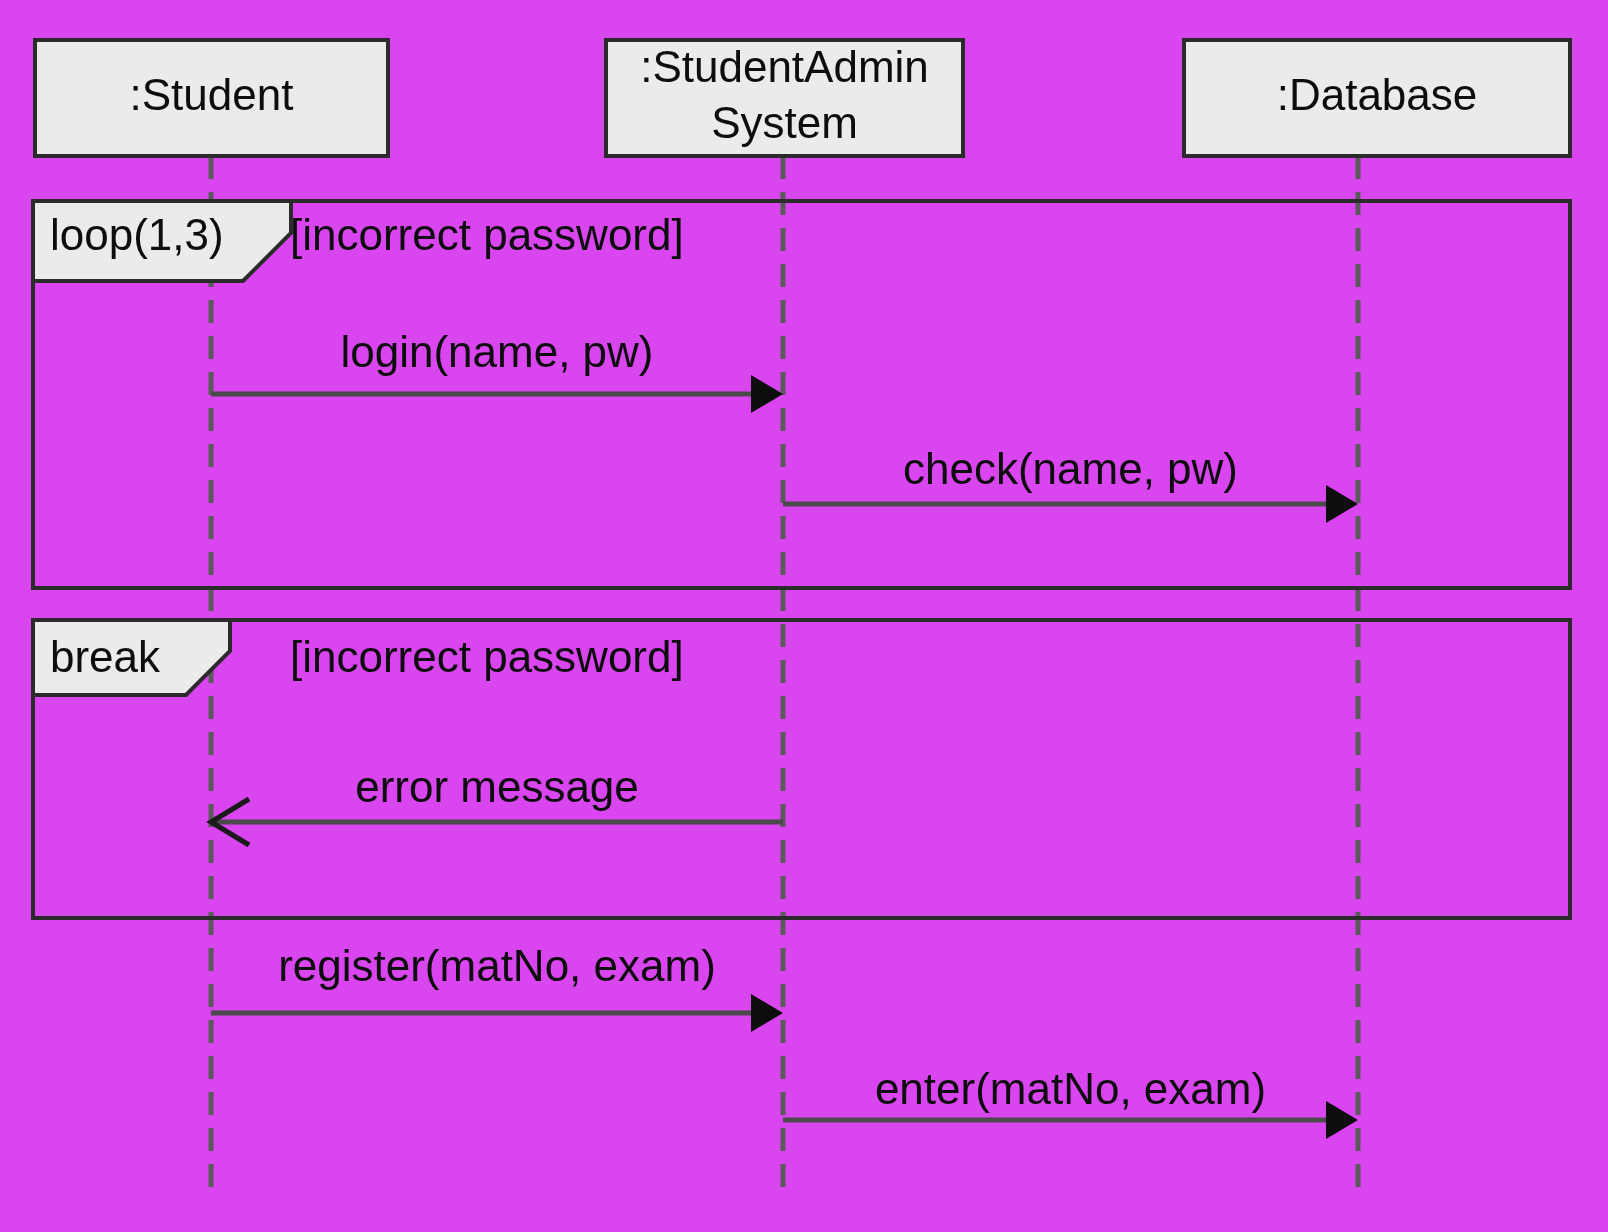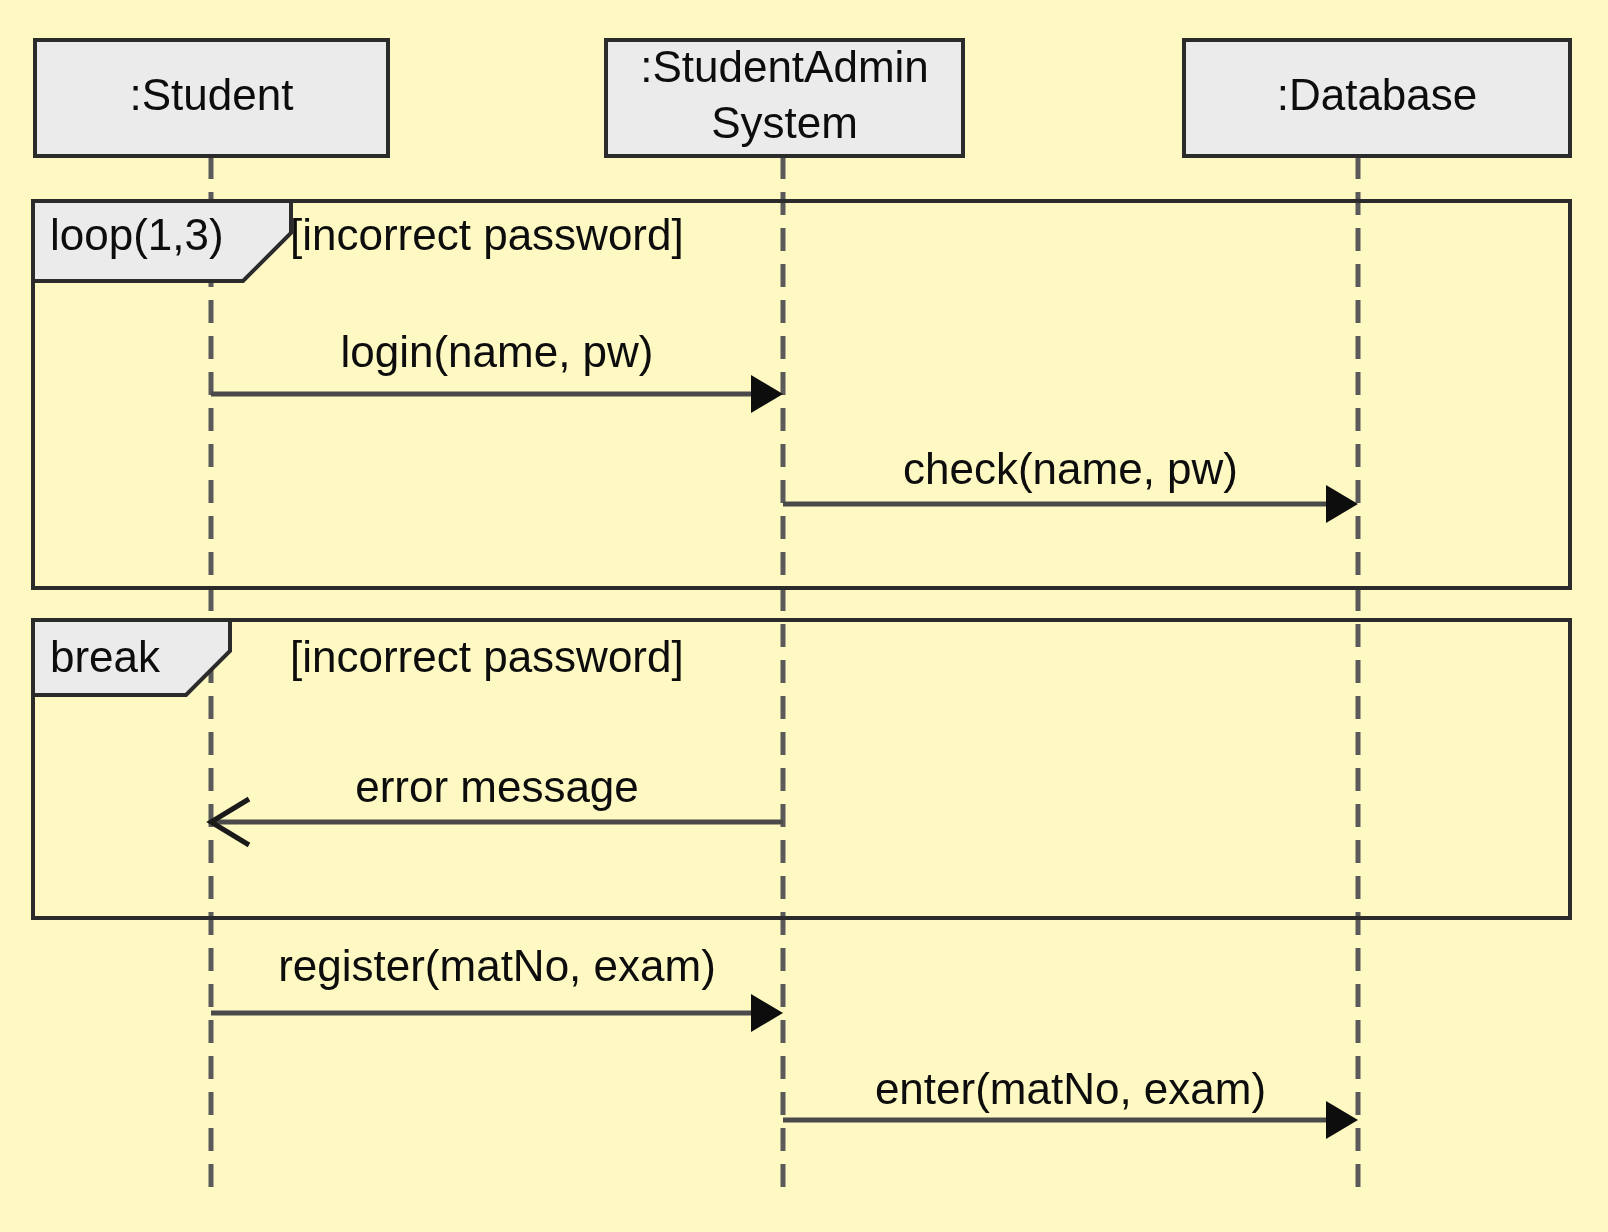--- a/index.html
+++ b/index.html
@@ -7,21 +7,21 @@
     padding: 0;
     background: #ffffff;
   }
   body {
     font-family: "Liberation Sans", sans-serif;
   }
   #diagram-root {
     position: relative;
     width: 1608px;
     height: 1232px;
-    background: #fef9c3;
+    background: #d946ef;
     overflow: hidden;
   }
   svg#uml-canvas {
     display: block;
     width: 1608px;
     height: 1232px;
   }
   .lifeline-box-rect {
     fill: #ebebeb;
     stroke: #2b2b2b;

